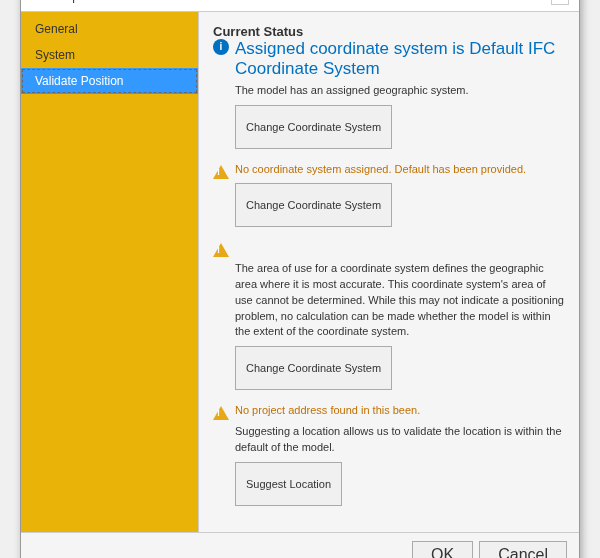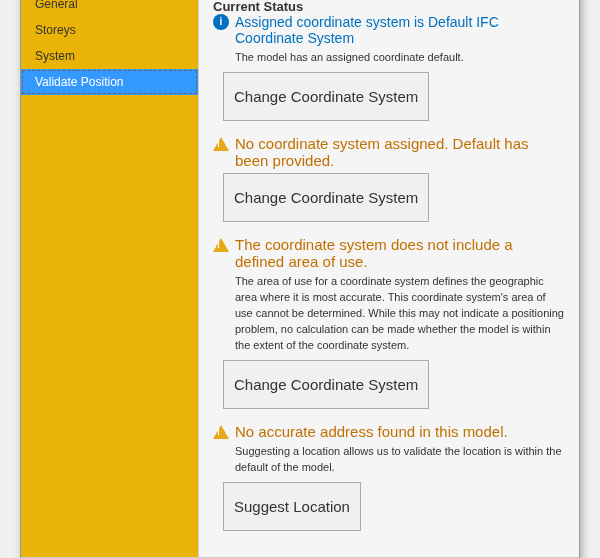--- a/index.html
+++ b/index.html
@@ -87,40 +87,40 @@
       margin-bottom: 14px;
     }
     .status-header {
       display: flex;
       align-items: flex-start;
       gap: 6px;
       margin-bottom: 4px;
     }
     .status-text-blue {
       color: #0070c0;
-      font-size: 14px;
+      font-size: 17px;
       font-weight: 400;
     }
     .status-text-orange {
       color: #c07000;
-      font-size: 15px;
+      font-size: 11px;
       font-weight: 400;
     }
     .status-desc {
       font-size: 11px;
       color: #333;
       margin: 4px 0 6px 22px;
       line-height: 1.45;
     }
     .action-btn {
-      margin-left: 10px;
+      margin-left: 22px;
       padding: 15px 10px;
       background: #f0f0f0;
       border: 1px solid #aaa;
-      font-size: 15px;
+      font-size: 11px;
       cursor: pointer;
       color: #333;
     }
     .info-icon {
       display: inline-block;
       width: 16px;
       height: 16px;
       border-radius: 50%;
       background: #0070c0;
       color: #fff;
@@ -178,58 +178,56 @@
       <span>File Properties:</span>
       <span>.ifc</span>
     </div>
     <button class="close-btn">✕</button>
   </div>
 
   <div class="dialog-body">
 
     <div class="sidebar">
       <div class="sidebar-item">General</div>
-      <div class="sidebar-item">Storeys</div>
       <div class="sidebar-item">System</div>
       <div class="sidebar-item active">Validate Position</div>
     </div>
 
     <div class="main-content">
       <div class="section-title">Current Status</div>
 
       <div class="status-block">
         <div class="status-header">
           <span class="info-icon">i</span>
           <span class="status-text-blue">Assigned coordinate system is Default IFC Coordinate System</span>
         </div>
-        <div class="status-desc">The model has an assigned coordinate default.</div>
+        <div class="status-desc">The model has an assigned geographic system.</div>
         <button class="action-btn">Change Coordinate System</button>
       </div>
 
       <div class="status-block">
         <div class="status-header">
           <span class="warn-icon"></span>
           <span class="status-text-orange">No coordinate system assigned. Default has been provided.</span>
         </div>
         <button class="action-btn">Change Coordinate System</button>
       </div>
 
       <div class="status-block">
         <div class="status-header">
           <span class="warn-icon"></span>
-          <span class="status-text-orange">The coordinate system does not include a defined area of use.</span>
         </div>
         <div class="status-desc">The area of use for a coordinate system defines the geographic area where it is most accurate. This coordinate system's area of use cannot be determined. While this may not indicate a positioning problem, no calculation can be made whether the model is within the extent of the coordinate system.</div>
         <button class="action-btn">Change Coordinate System</button>
       </div>
 
       <div class="status-block">
         <div class="status-header">
           <span class="warn-icon"></span>
-          <span class="status-text-orange">No accurate address found in this model.</span>
+          <span class="status-text-orange">No project address found in this been.</span>
         </div>
         <div class="status-desc">Suggesting a location allows us to validate the location is within the default of the model.</div>
         <button class="action-btn">Suggest Location</button>
       </div>
     </div>
   </div>
 
   <div class="dialog-footer">
     <button class="footer-btn">OK</button>
     <button class="footer-btn">Cancel</button>

